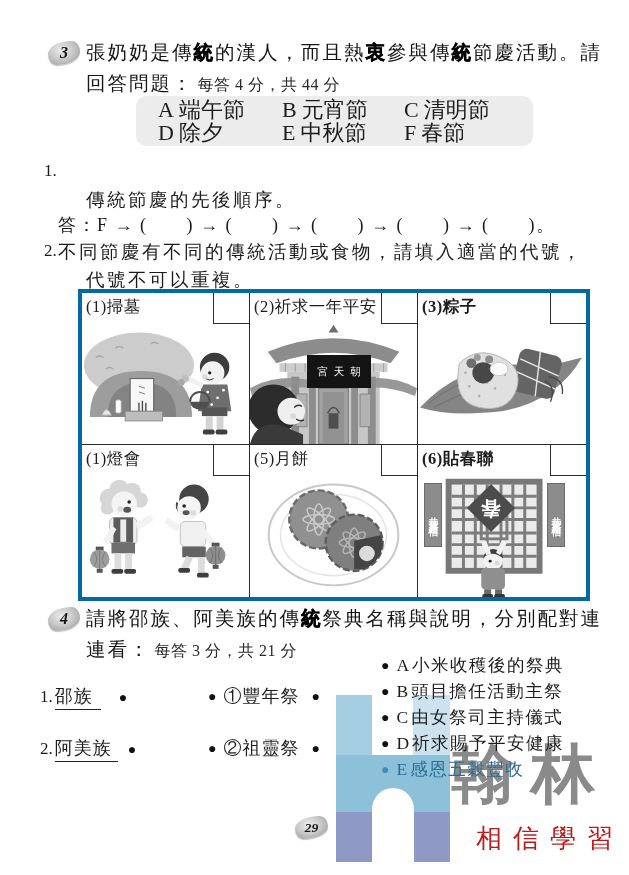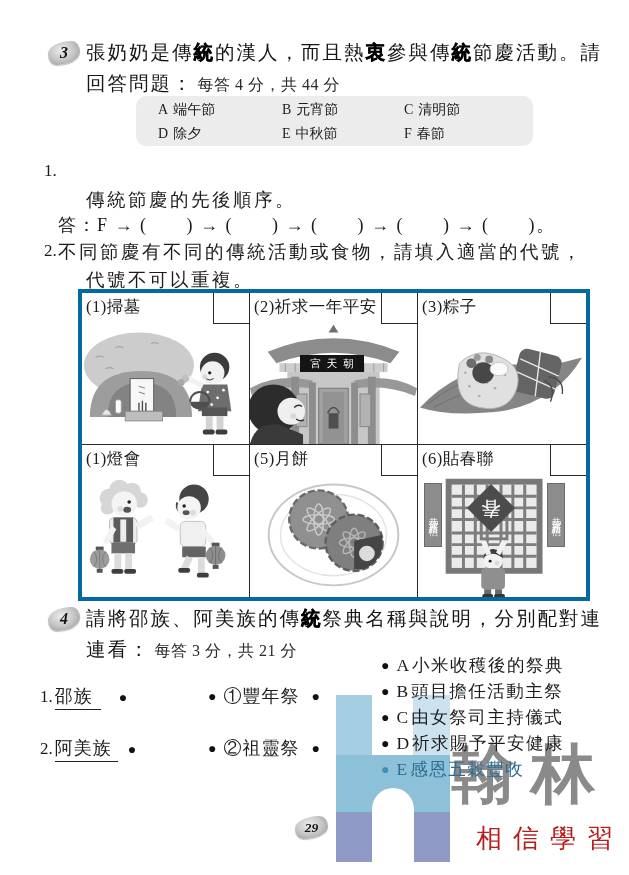--- a/index.html
+++ b/index.html
@@ -15,38 +15,38 @@
           border-radius:75% 25% 75% 25% / 55% 45% 55% 45%;
           box-shadow:0 1px 1px rgba(0,0,0,.25);}
   .qbadge span{font-family:"Liberation Serif",serif;font-style:italic;font-weight:bold;color:#141414;}
   
   .stem1{left:86px;top:39px;font-size:19.5px;letter-spacing:2px;}
   .stem2{left:86px;top:70px;font-size:19.5px;letter-spacing:2px;}
   .score{font-family:"Liberation Serif",serif;font-size:16px;letter-spacing:.5px;color:#2a2a2a;font-weight:normal;margin-left:4px;margin-top:14px;}
   .optbox{left:136px;top:96px;width:397px;height:50px;background:#ececec;border-radius:10px;
           display:grid;grid-template-columns:124px 122px auto;align-content:center;row-gap:1px;
           padding:2px 0 2px 22px;box-sizing:border-box;}
-  .opt{white-space:nowrap;font-size:14px;line-height:22px;}
+  .opt{white-space:nowrap;font-size:22px;line-height:22px;}
   .opt .lt{font-family:"Liberation Serif",serif;margin-right:5px;}
   .opt .nm{font-family:"Liberation Serif",serif;}
   .subnum{font-family:"Liberation Serif",serif;font-size:17px;}
   .bodyline{font-family:"Liberation Serif",serif;font-size:18.5px;letter-spacing:2.5px;white-space:nowrap;}
   .pn{border-bottom:1.5px solid #222;padding-bottom:1px;}
   
   .ftable{left:78px;top:289px;width:512px;height:312px;border:4px solid #0369a1;box-sizing:border-box;
           display:grid;grid-template-columns:1fr 1fr 1fr;grid-template-rows:1fr 1fr;background:#fff;z-index:2;}
   .fcell{position:relative;border-right:1.6px solid #2a2a2a;border-bottom:1.6px solid #2a2a2a;overflow:hidden;}
-  .fcell:nth-child(3n){border-right:none;}
+  .fcell:nth-child(3n){border-right:none;font-weight:bold;}
   .fcell:nth-child(n+4){border-bottom:none;}
   .flabel{position:absolute;left:4px;top:3px;font-family:"Liberation Serif",serif;font-size:16.5px;
           letter-spacing:.5px;white-space:nowrap;z-index:3;}
   .ansbox{position:absolute;top:0;right:0;width:35px;height:30px;background:#fff;
           border-left:1.6px solid #2a2a2a;border-bottom:1.6px solid #2a2a2a;z-index:4;}
   .fart{position:absolute;left:0;top:26px;width:100%;height:calc(100% - 26px);z-index:1;}
-  .temple-sign{position:absolute;left:50px;top:62px;width:64px;height:17px;background:#141414;
+  .temple-sign{position:absolute;left:57px;top:62px;width:64px;height:33px;background:#141414;
                color:#fff;font-size:10.5px;letter-spacing:6px;display:flex;align-items:center;
                justify-content:center;padding-left:6px;box-sizing:border-box;z-index:3;
                font-family:"Liberation Serif",serif;}
   .couplet{position:absolute;top:38px;width:16px;height:62px;background:#8c8c8c;border:1px solid #6b6b6b;
            color:#fff;font-size:10px;writing-mode:vertical-rl;text-orientation:upright;letter-spacing:3px;
            display:flex;align-items:center;justify-content:center;z-index:3;font-family:"Liberation Serif",serif;}
   .couplet.left{left:6px;} .couplet.right{left:129px;}
   .spring-diamond{position:absolute;left:56px;top:46px;width:34px;height:34px;background:#4c4c4c;
                   transform:rotate(45deg);display:flex;align-items:center;justify-content:center;z-index:3;}
   .spring-diamond span{transform:rotate(135deg);color:#fff;font-size:20px;font-family:"Liberation Serif",serif;}

